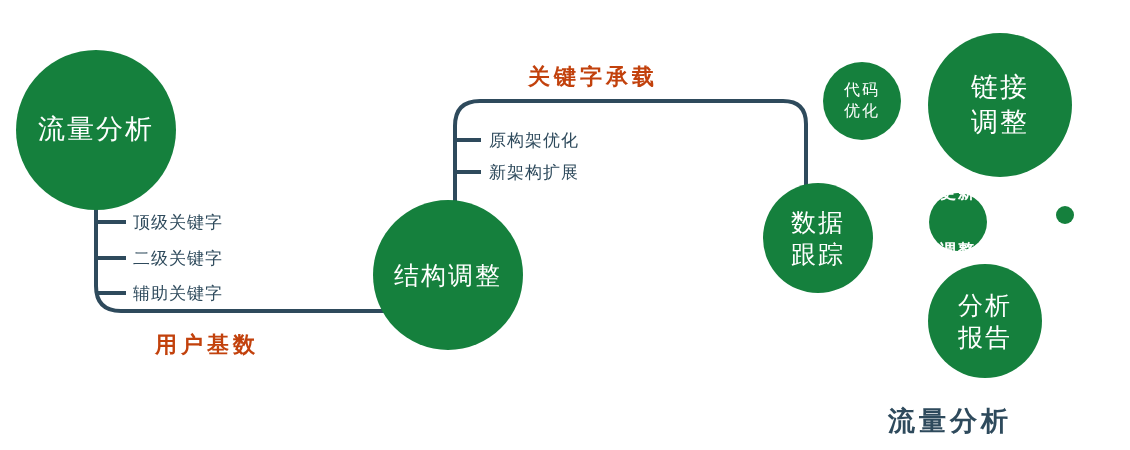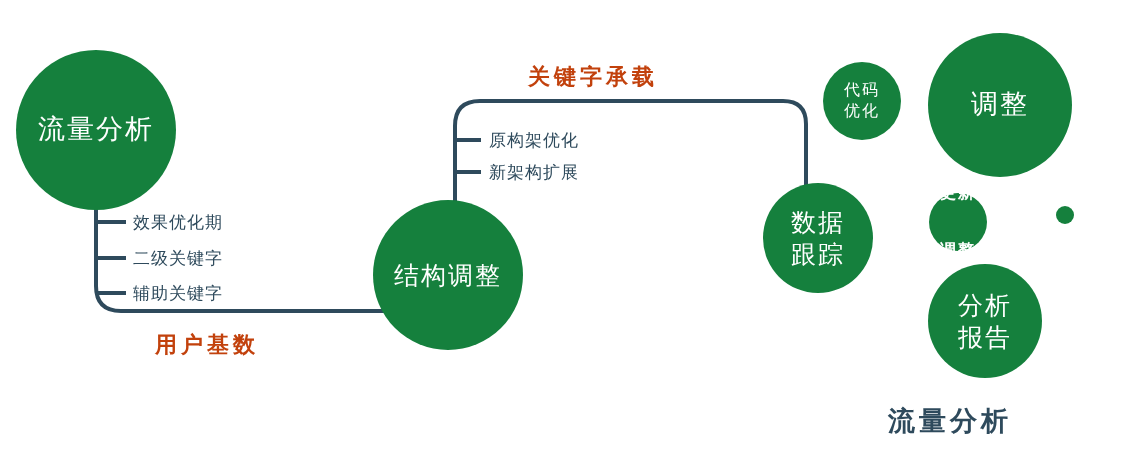--- a/index.html
+++ b/index.html
@@ -91,36 +91,37 @@
     <span>数据</span>
     <span>跟踪</span>
   </div>
 
   <div class="node" style="left:823px; top:62px; width:78px; height:78px; font-size:16px;">
     <span>代码</span>
     <span>优化</span>
   </div>
 
   <div class="node" style="left:928px; top:33px; width:144px; height:144px; font-size:27px;">
+    <span>链接</span>
     <span>调整</span>
   </div>
 
   <div class="node" style="left:929px; top:193px; width:58px; height:58px; font-size:16px; font-weight:600;gap:36px;">
     <span>更新</span>
     <span>调整</span>
   </div>
 
   <div class="node" style="left:1056px; top:206px; width:18px; height:18px;"></div>
 
   <div class="node" style="left:928px; top:264px; width:114px; height:114px; font-size:25px;">
     <span>分析</span>
     <span>报告</span>
   </div>
 
-  <div class="branch-label" style="left:133px; top:222px;">效果优化期</div>
+  <div class="branch-label" style="left:133px; top:222px;">顶级关键字</div>
   <div class="branch-label" style="left:133px; top:258px;">二级关键字</div>
   <div class="branch-label" style="left:133px; top:293px;">辅助关键字</div>
 
   <div class="branch-label" style="left:489px; top:140px;">原构架优化</div>
   <div class="branch-label" style="left:489px; top:172px;">新架构扩展</div>
 
   <div class="edge-label" style="left:155px; top:330px;">用户基数</div>
   <div class="edge-label" style="left:528px; top:62px;">关键字承载</div>
 
   <div class="footer-label" style="left:888px; top:403px;">流量分析</div>

